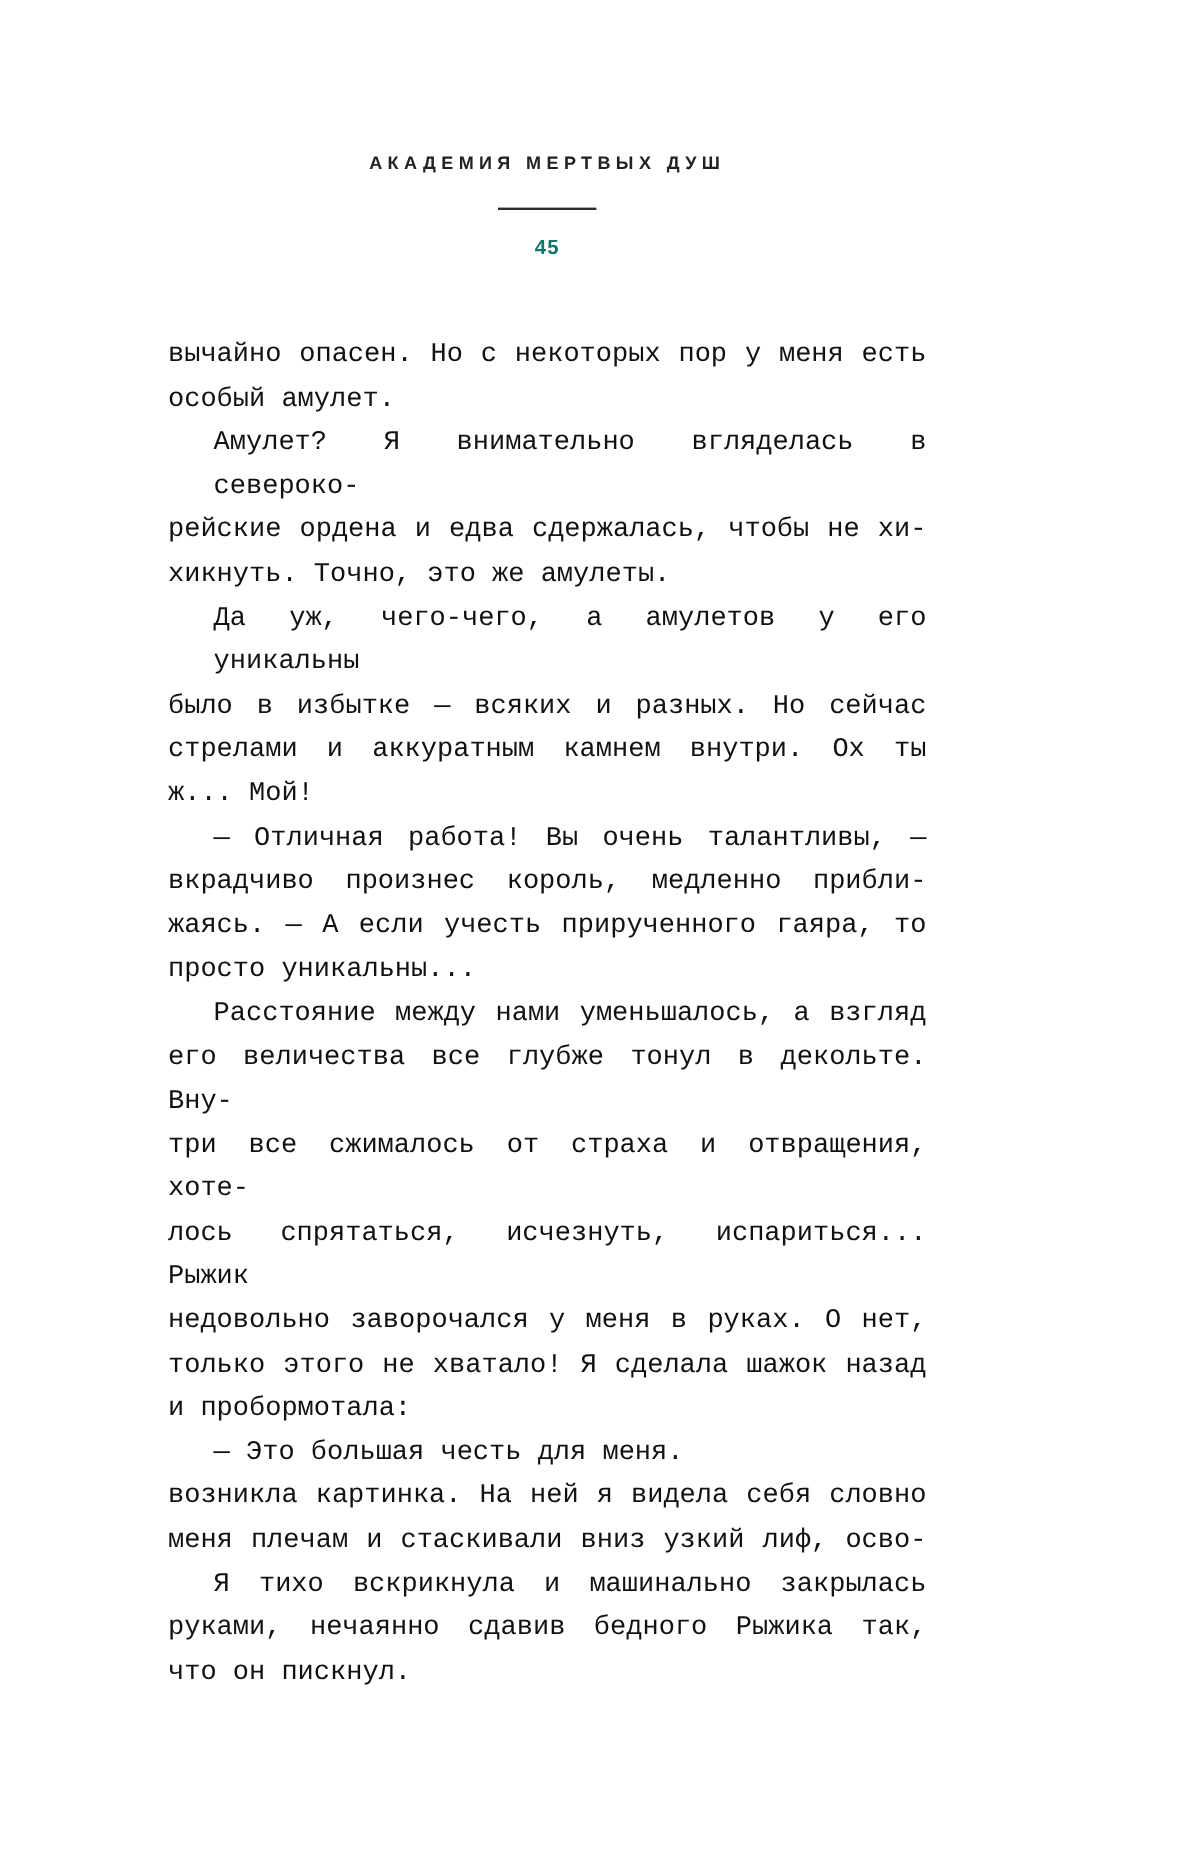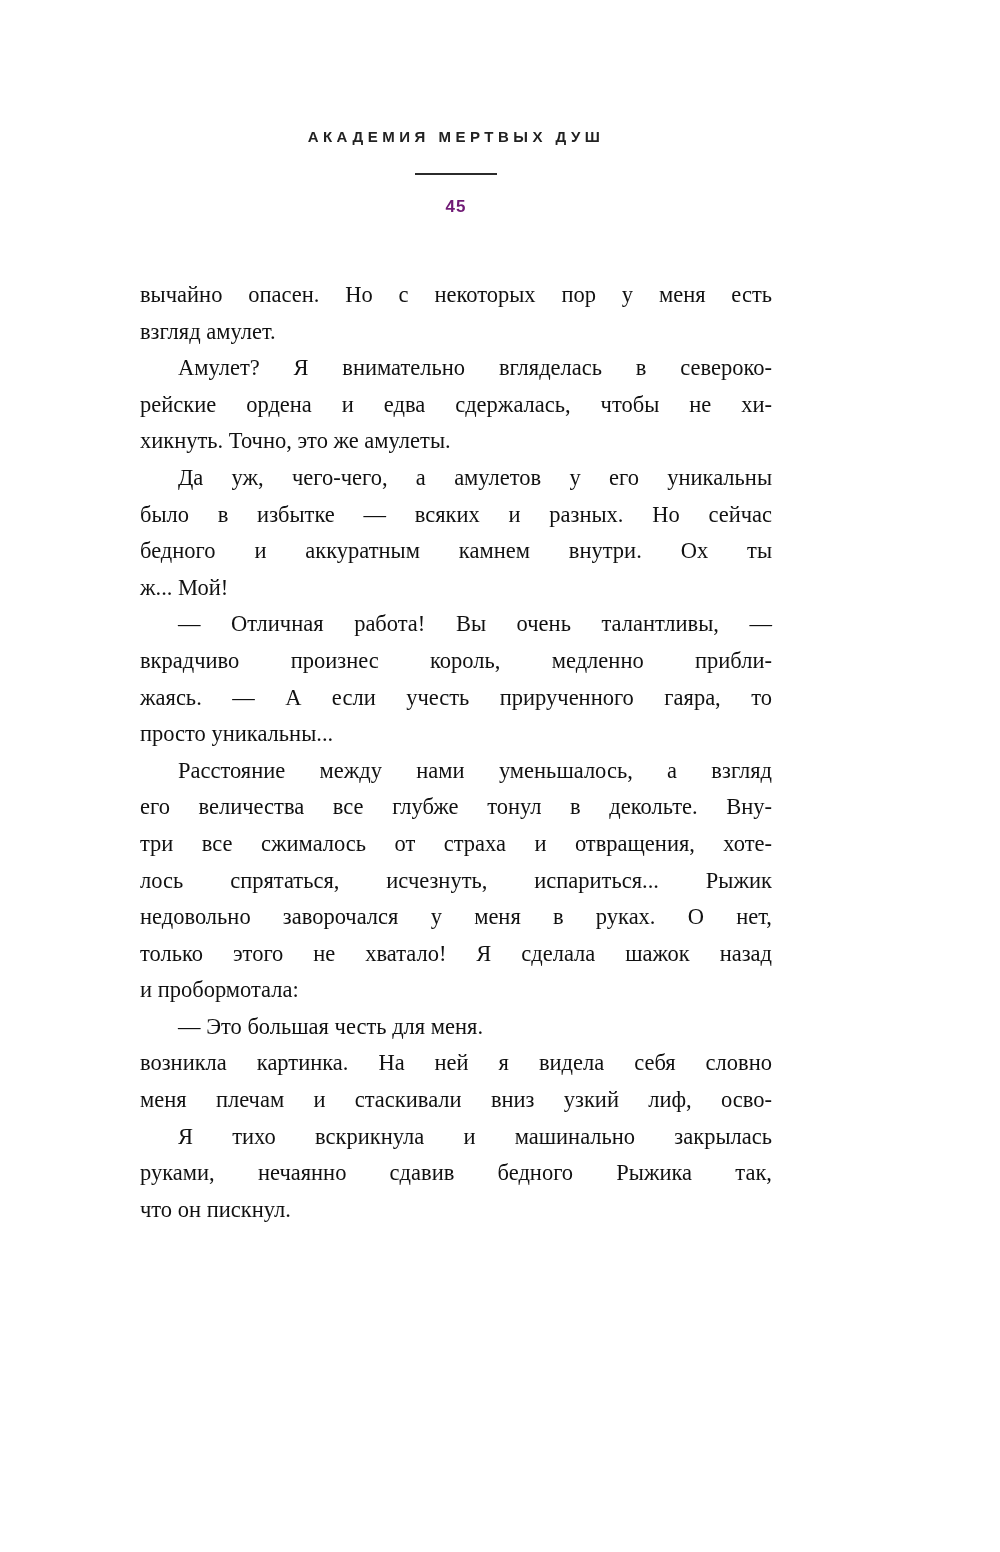--- a/index.html
+++ b/index.html
@@ -32,32 +32,33 @@
     height: 2px;
     background: #2b2b2b;
     margin: 28px auto 0 auto;
   }
   .page-number {
     font-family: "Liberation Sans", sans-serif;
     font-weight: bold;
     font-size: 17px;
     letter-spacing: 1px;
     margin-top: 22px;
-    color: #701a75;
+    color: #0f766e;
   }
   .body-text {
     margin-top: 60px;
     font-size: 22.5px;
     line-height: 36.6px;
     color: #111111;
   }
   .paragraph { }
   .line {
     text-align: justify;
     text-align-last: justify;
+    font-family: Liberation Mono, monospace;
     -moz-text-align-last: justify;
   }
   .line.last {
     text-align-last: left;
     -moz-text-align-last: left;
   }
   .line.indent {
     padding-left: 38px;
   }
 </style>
@@ -67,31 +68,31 @@
 <div class="page">
   <div class="header">
     <div class="book-title">АКАДЕМИЯ МЕРТВЫХ ДУШ</div>
     <div class="divider"></div>
     <div class="page-number">45</div>
   </div>
 
   <div class="body-text">
       <div class="paragraph">
         <div class="line">вычайно опасен. Но с некоторых пор у меня есть</div>
-        <div class="line last">взгляд амулет.</div>
+        <div class="line last">особый амулет.</div>
       </div>
       <div class="paragraph">
         <div class="line indent">Амулет? Я внимательно вгляделась в североко-</div>
         <div class="line">рейские ордена и едва сдержалась, чтобы не хи-</div>
         <div class="line last">хикнуть. Точно, это же амулеты.</div>
       </div>
       <div class="paragraph">
         <div class="line indent">Да уж, чего-чего, а амулетов у его уникальны</div>
         <div class="line">было в избытке — всяких и разных. Но сейчас</div>
-        <div class="line">бедного и аккуратным камнем внутри. Ох ты</div>
+        <div class="line">стрелами и аккуратным камнем внутри. Ох ты</div>
         <div class="line last">ж... Мой!</div>
       </div>
       <div class="paragraph">
         <div class="line indent">— Отличная работа! Вы очень талантливы, —</div>
         <div class="line">вкрадчиво произнес король, медленно прибли-</div>
         <div class="line">жаясь. — А если учесть прирученного гаяра, то</div>
         <div class="line last">просто уникальны...</div>
       </div>
       <div class="paragraph">
         <div class="line indent">Расстояние между нами уменьшалось, а взгляд</div>

